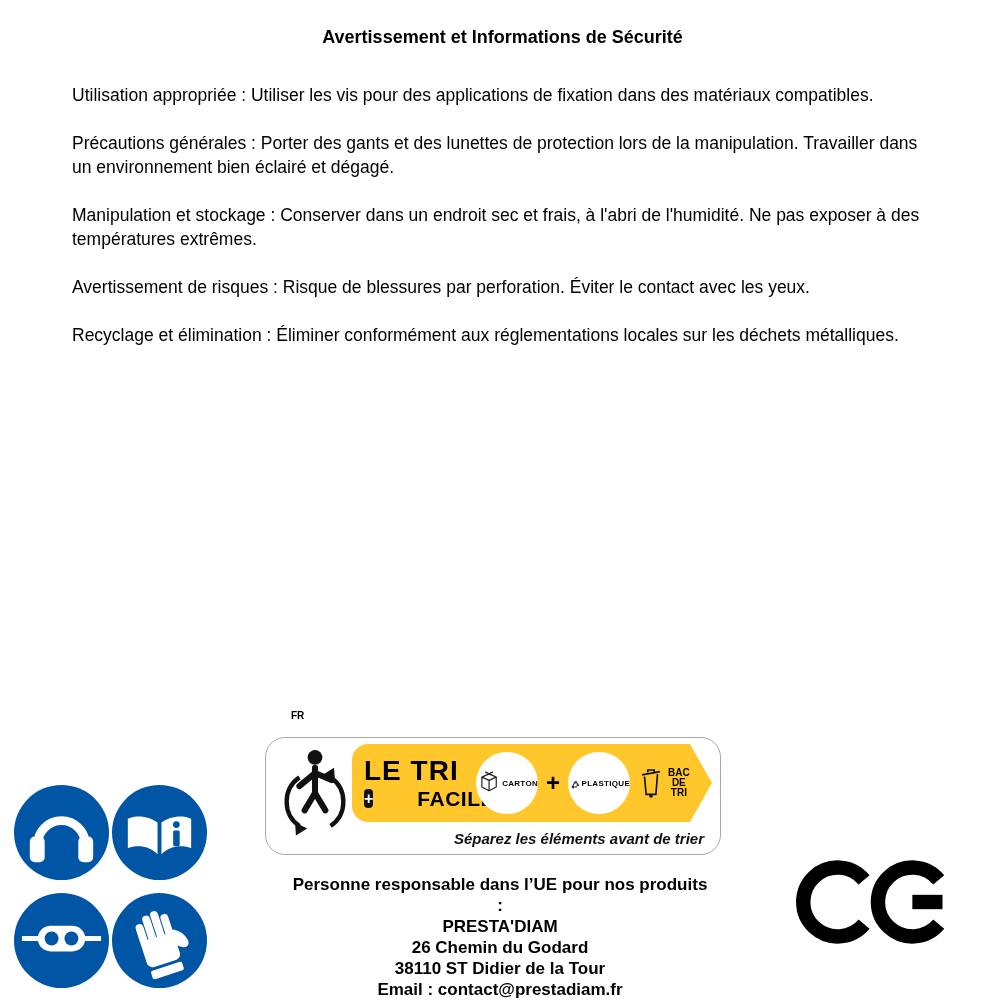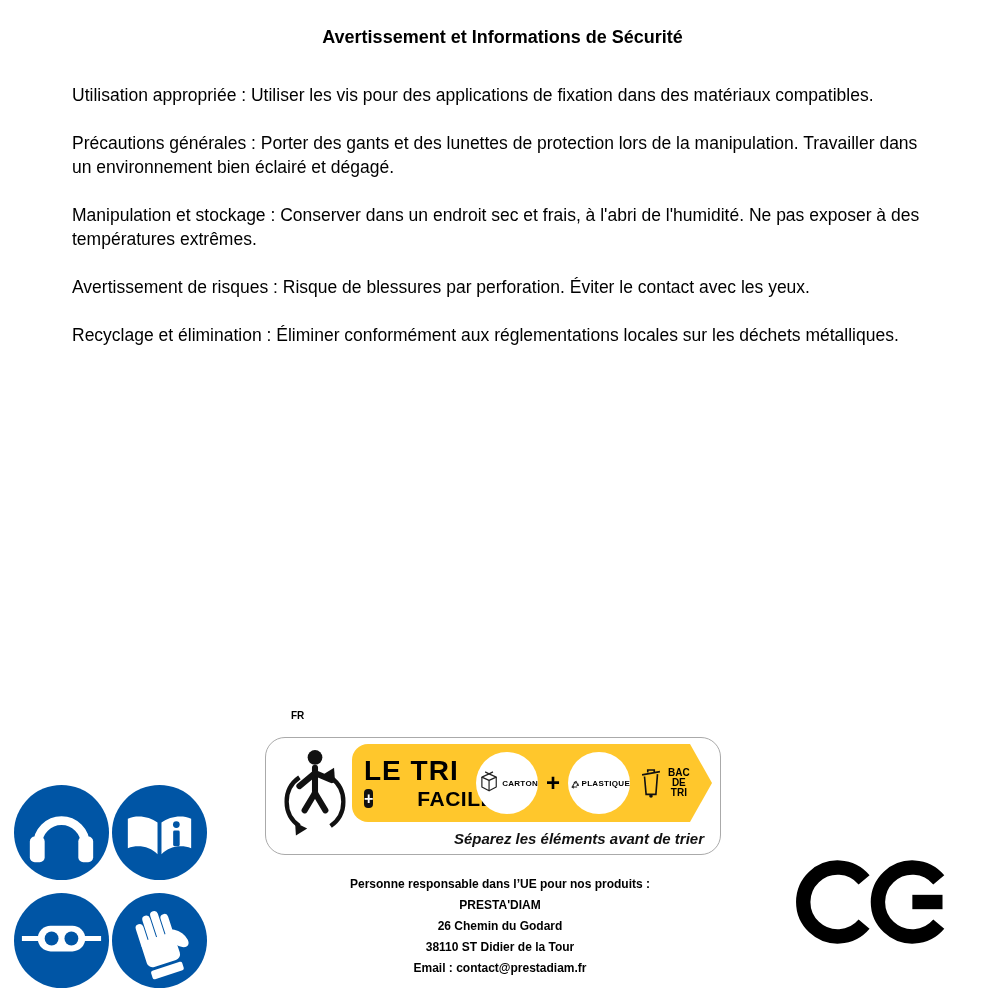--- a/index.html
+++ b/index.html
@@ -73,21 +73,21 @@
   }
   .bac-text{font-size:10px;font-weight:bold;line-height:10px;text-align:center;}
   .tagline{
     position:absolute;right:16px;bottom:7px;
     font-size:15px;font-weight:bold;font-style:italic;color:#111;
   }
 
   
   .resp{
     position:absolute;left:290px;top:874px;width:420px;
-    text-align:center;font-size:12px;font-weight:bold;line-height:21px;
+    text-align:center;font-size:17px;font-weight:bold;line-height:21px;
   }
 
   
   .ce{position:absolute;left:796px;top:854px;width:158px;height:96px;}
 </style>
 </head>
 <body>
 
 <div class="page">
 

